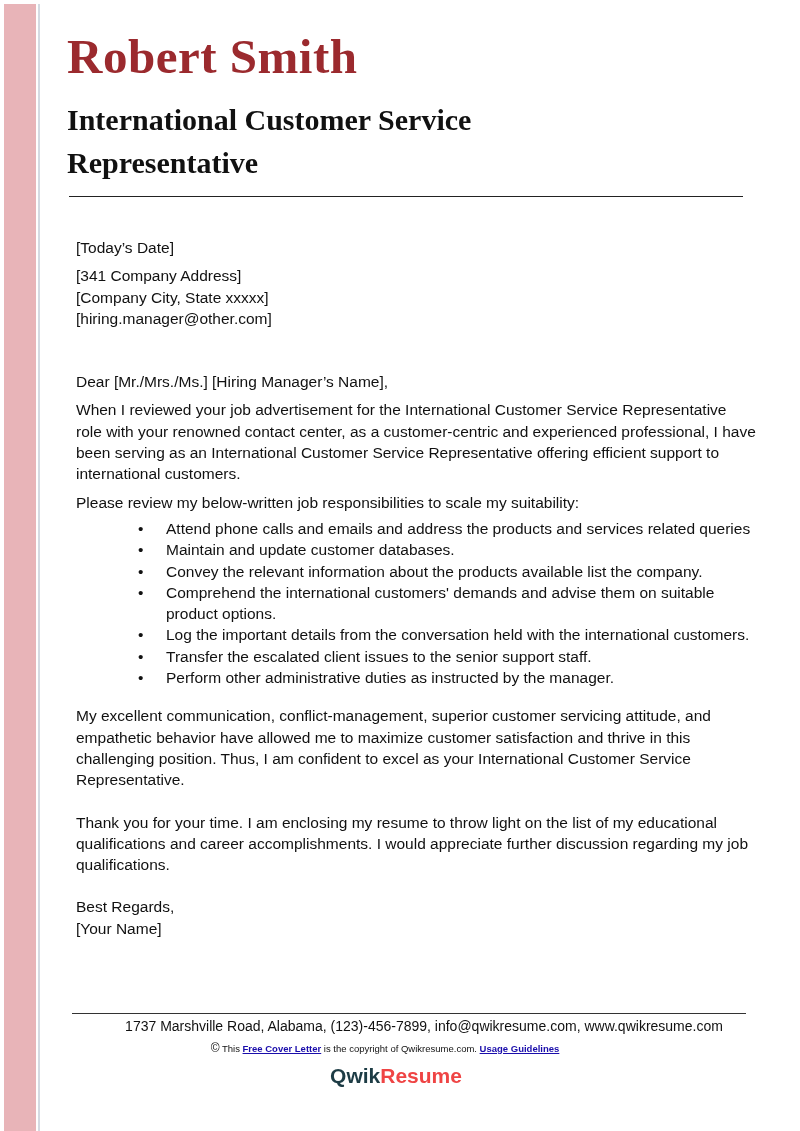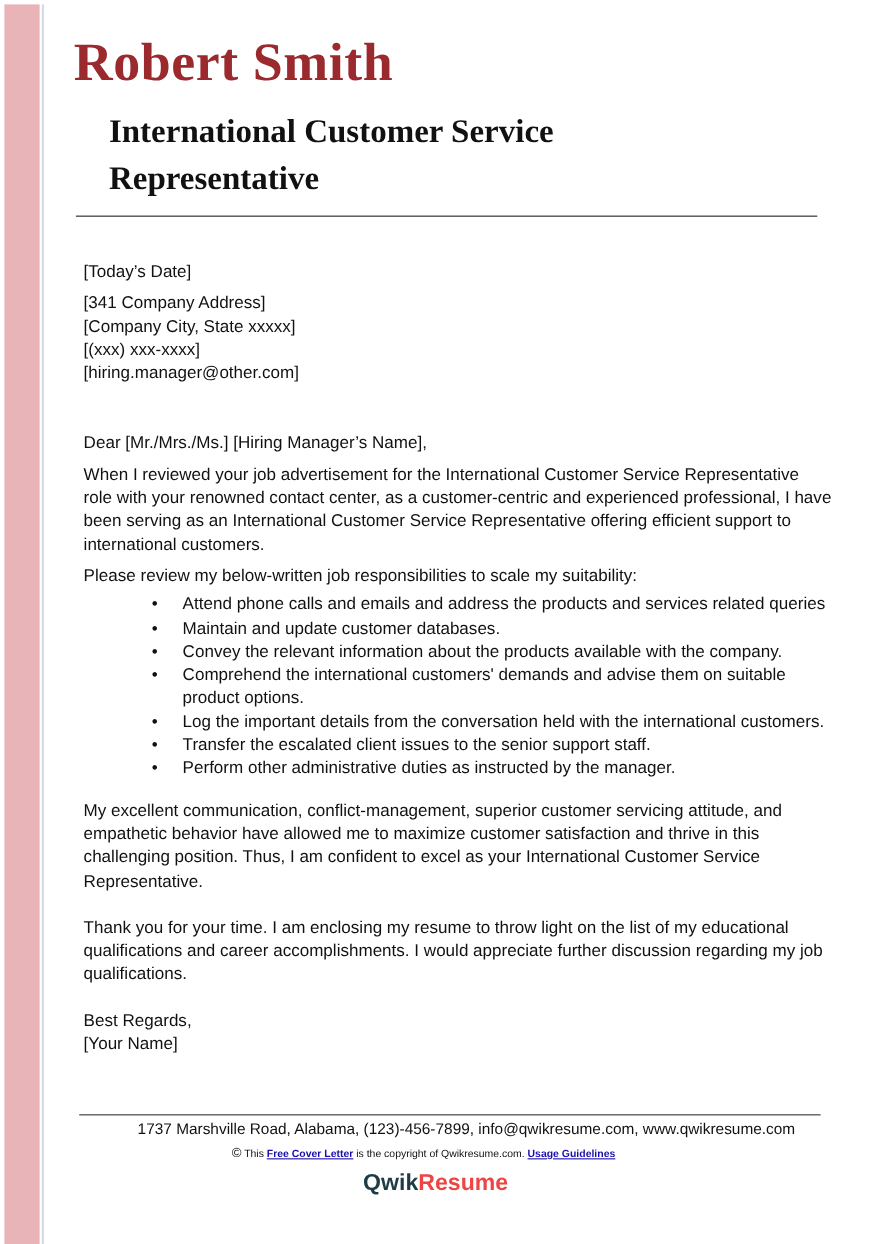--- a/index.html
+++ b/index.html
@@ -1,20 +1,20 @@
 <!DOCTYPE html>
 <html><head>
 <meta charset="utf-8">
 <style>
   html, body { margin:0; padding:0; background:#fff; }
   body { width:800px; height:1131px; position:relative; overflow:hidden; font-family:"Liberation Sans", sans-serif; color:#111; }
   .sidebar { position:absolute; left:4px; top:4px; width:32px; height:1127px; background:#e8b4b8; }
   .sidebar-edge { position:absolute; left:38px; top:4px; width:2px; height:1127px; background:#d4dbe3; }
   .name { position:absolute; left:67px; top:28px; font-family:"Liberation Serif", serif; font-weight:bold; font-size:49px; color:#9b2a2e; letter-spacing:0.5px; }
-  .title { position:absolute; left:67px; top:98px; width:680px; font-family:"Liberation Serif", serif; font-weight:bold; font-size:30px; line-height:43px; color:#111;margin-left:32px; }
+  .title { position:absolute; left:67px; top:98px; width:680px; font-family:"Liberation Serif", serif; font-weight:bold; font-size:30px; line-height:43px; color:#111; }
   .rule-top { position:absolute; left:69px; top:196px; width:674px; height:1px; background:#222; }
   .body { position:absolute; left:76px; top:237px; width:680px; font-size:15.5px; line-height:21.3px; }
   .body p { margin:0; }
   .gap6 { height:7px; }
   .gap10 { height:10px; }
   .gap-big { height:42px; }
   ul.resp { margin:5px 0 0 0; padding:0 0 0 58px; list-style:none; }
   ul.resp li { position:relative;margin-left:32px; }
   ul.resp li::before { content:"•"; position:absolute; left:-28px; }
   .rule-bottom { position:absolute; left:72px; top:1013px; width:674px; height:1px; background:#333; }
@@ -36,32 +36,31 @@
   <div>International Customer Service</div>
   <div>Representative</div>
 </div>
 <div class="rule-top"></div>
 
 <div class="body">
   <p>[Today’s Date]</p>
   <div class="gap6"></div>
   <p>[341 Company Address]</p>
   <p>[Company City, State xxxxx]</p>
-  <p>[(xxx) xxx-xxxx]</p>
   <p>[hiring.manager@other.com]</p>
   <div class="gap-big"></div>
   <p>Dear [Mr./Mrs./Ms.] [Hiring Manager’s Name],</p>
   <div class="gap6"></div>
   <p>When I reviewed your job advertisement for the International Customer Service Representative role with your renowned contact center, as a customer-centric and experienced professional, I have been serving as an International Customer Service Representative offering efficient support to international customers.</p>
   <div class="gap6"></div>
   <p>Please review my below-written job responsibilities to scale my suitability:</p>
   <ul class="resp">
     <li>Attend phone calls and emails and address the products and services related queries</li>
     <li>Maintain and update customer databases.</li>
-    <li>Convey the relevant information about the products available with the company.</li>
+    <li>Convey the relevant information about the products available list the company.</li>
     <li>Comprehend the international customers' demands and advise them on suitable product options.</li>
     <li>Log the important details from the conversation held with the international customers.</li>
     <li>Transfer the escalated client issues to the senior support staff.</li>
     <li>Perform other administrative duties as instructed by the manager.</li>
   </ul>
   <div class="gap10" style="height:17px"></div>
   <p>My excellent communication, conflict-management, superior customer servicing attitude, and empathetic behavior have allowed me to maximize customer satisfaction and thrive in this challenging position. Thus, I am confident to excel as your International Customer Service Representative.</p>
   <div class="gap10" style="height:21px"></div>
   <p>Thank you for your time. I am enclosing my resume to throw light on the list of my educational qualifications and career accomplishments. I would appreciate further discussion regarding my job qualifications.</p>
   <div class="gap10" style="height:21px"></div>

